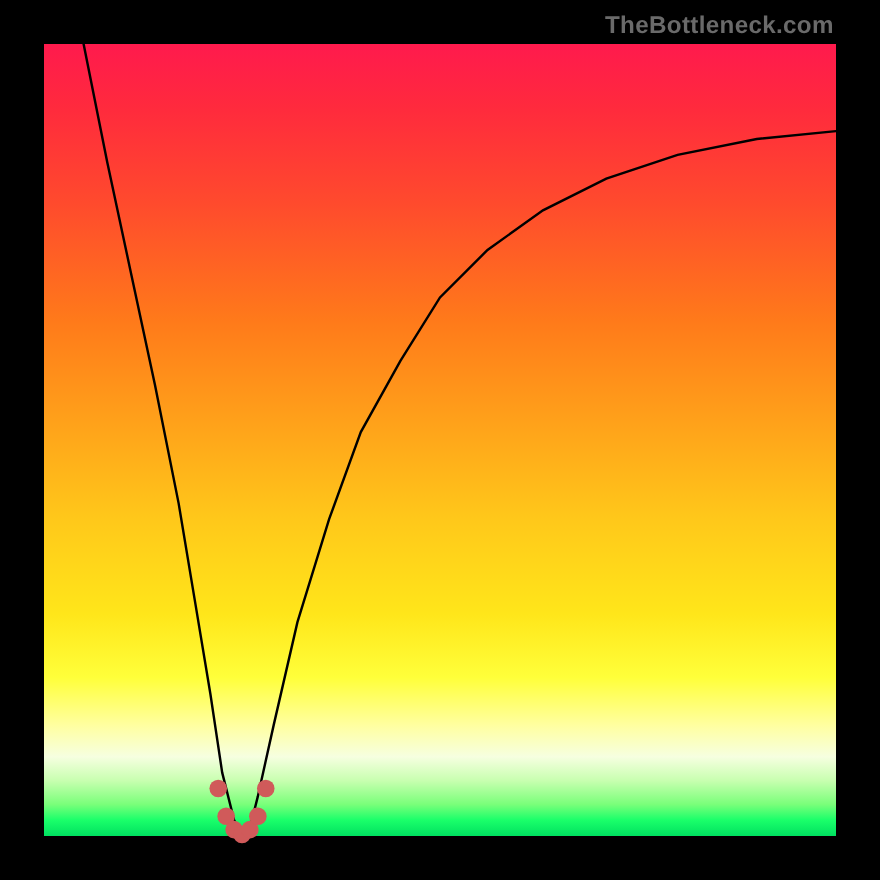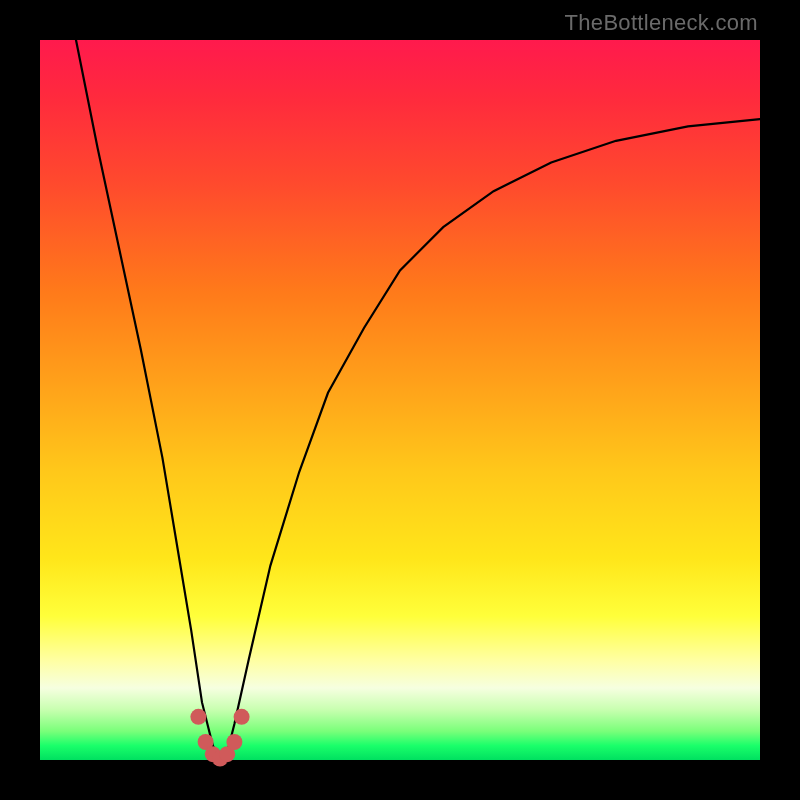--- a/index.html
+++ b/index.html
@@ -43,21 +43,21 @@
       #1aff6a 98%,
       #00e060 100%
     );
   }
   .watermark {
     position: absolute;
     top: 10px;
     right: 42px;
     color: #6a6a6a;
     font-size: 22px;
-    font-weight: 400;
+    font-weight: 700;
     letter-spacing: 0.3px;
     user-select: none;
   }
   svg.curve {
     position: absolute;
     left: 0;
     top: 0;
     width: 720px;
     height: 720px;
     overflow: visible;

